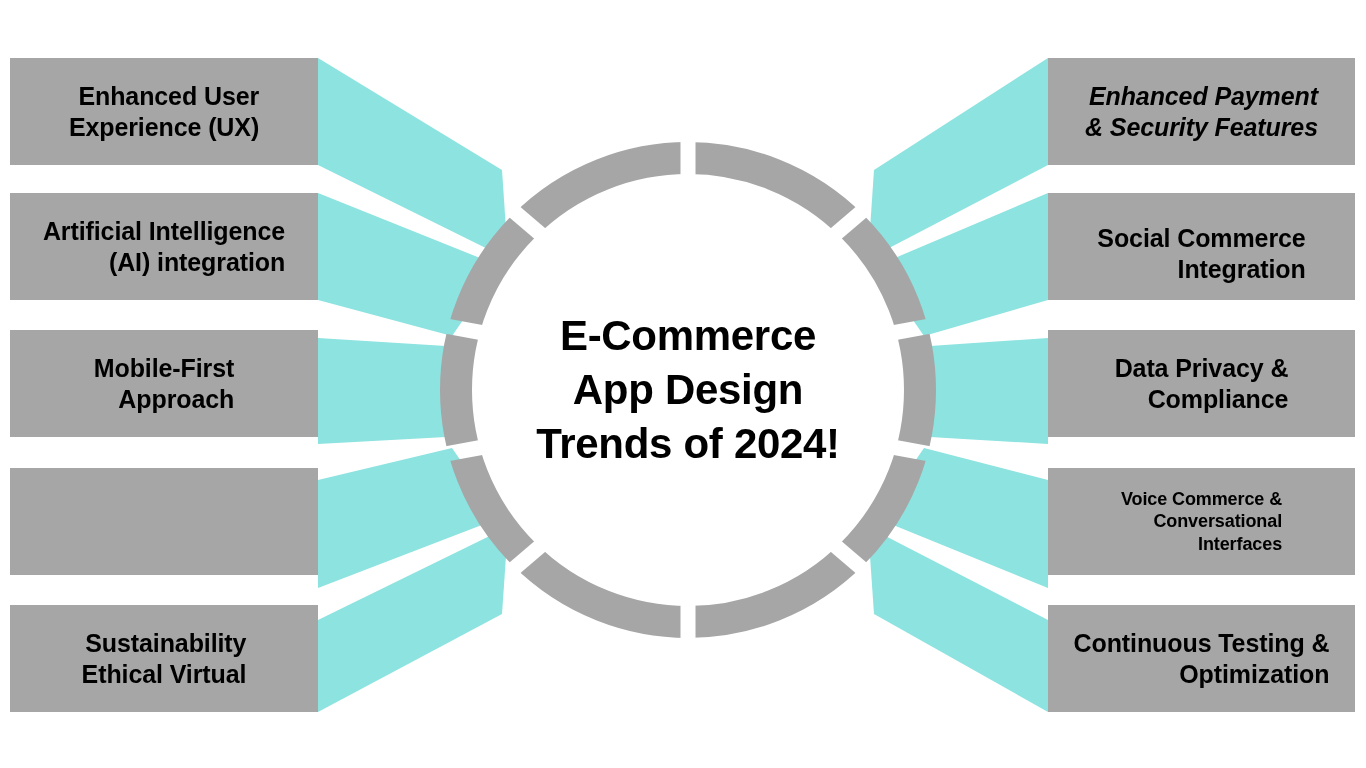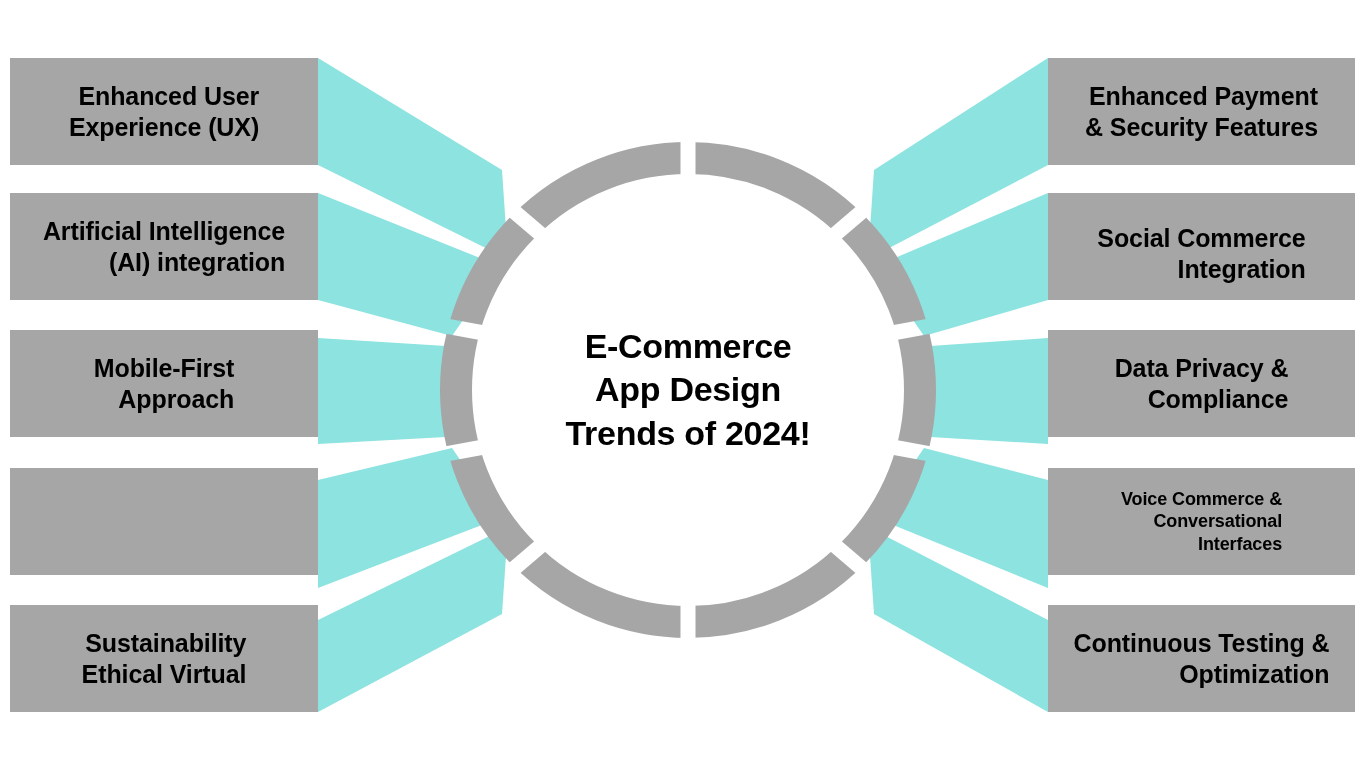--- a/index.html
+++ b/index.html
@@ -49,21 +49,21 @@
     left: 478px;
     top: 278px;
     width: 420px;
     height: 224px;
     display: flex;
     align-items: center;
     justify-content: center;
     text-align: center;
     color: #000000;
     font-weight: bold;
-    font-size: 34px;
+    font-size: 42px;
     line-height: 1.28;
     white-space: pre-line;
     letter-spacing: -0.3px;
   }
 </style>
 </head>
 <body>
 
 <div id="diagram-root">
 
@@ -152,21 +152,21 @@
   </div>
   <div class="label-box left" style="top:330px;height:107px;">
     <span>Mobile-First
 Approach</span>
   </div>
   <div class="label-box left" style="top:605px;height:107px;">
     <span>Sustainability
 Ethical Virtual</span>
   </div>
 
-  <div class="label-box right" style="top:58px;height:107px;">
+  <div class="label-box right" style="top:58px;height:107px;font-style:italic;">
     <span>Enhanced Payment
 &amp;  Security Features</span>
   </div>
   <div class="label-box right" style="top:193px;height:122px;">
     <span>Social Commerce
 Integration</span>
   </div>
   <div class="label-box right" style="top:330px;height:107px;">
     <span>Data Privacy &amp;
 Compliance</span>

